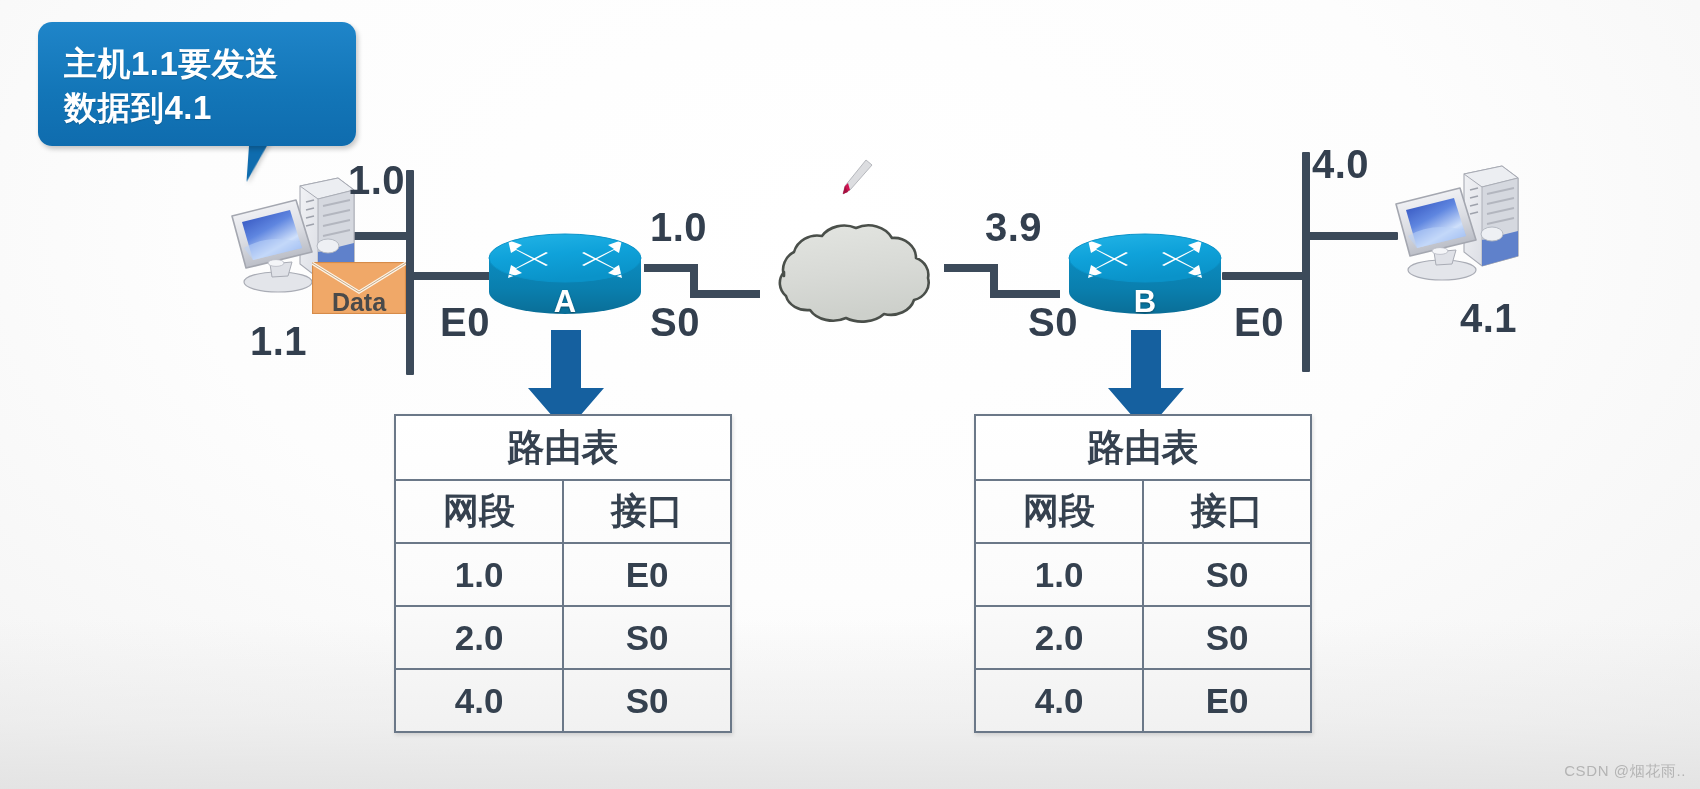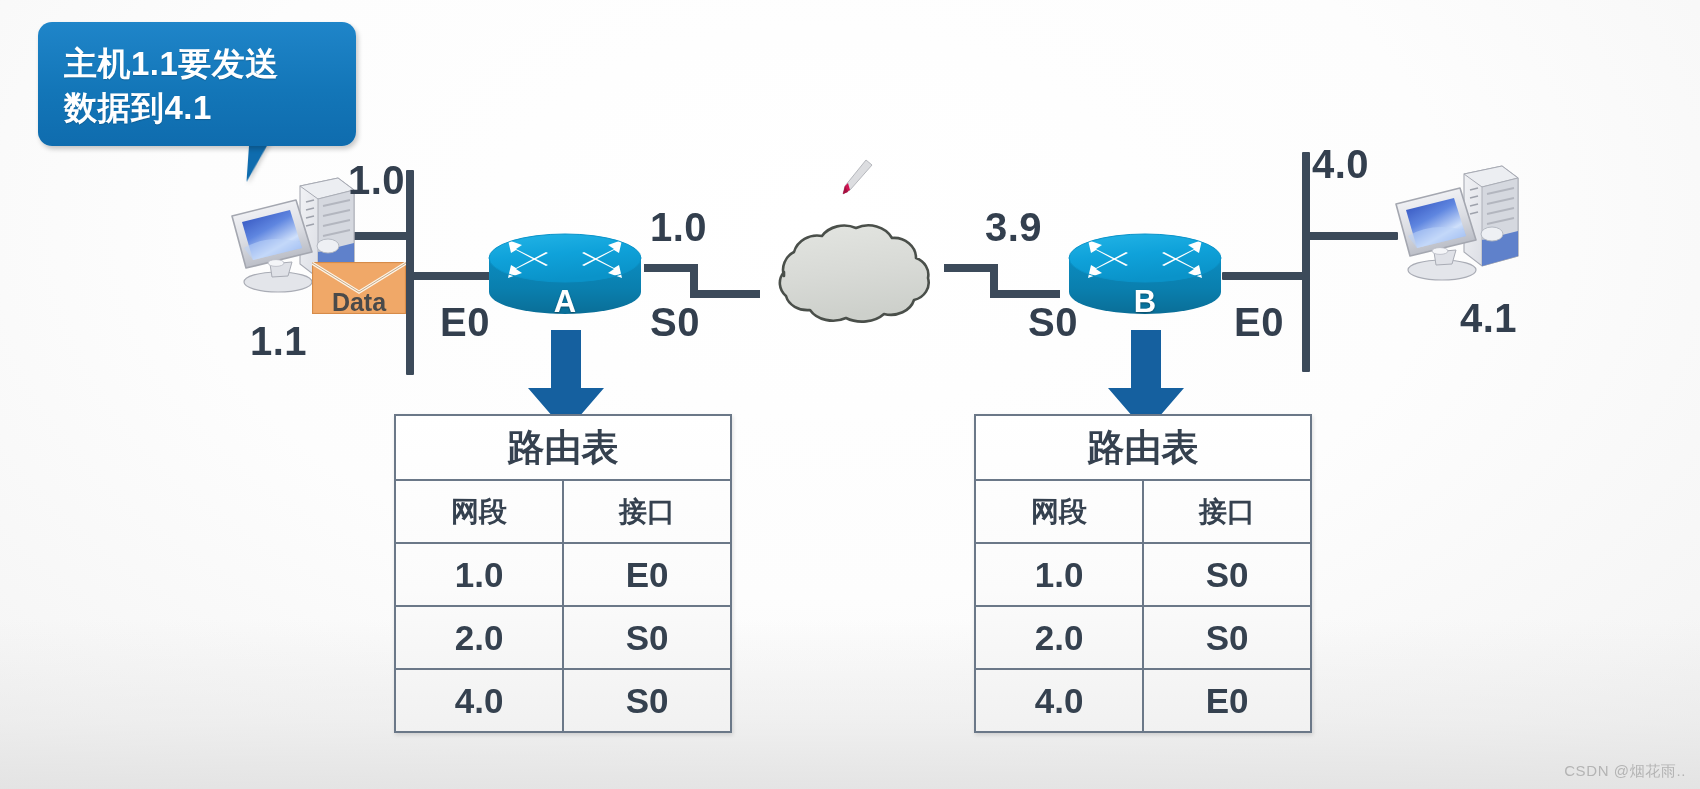--- a/index.html
+++ b/index.html
@@ -124,21 +124,21 @@
     color: #35414f;
     font-weight: bold;
     font-size: 35px;
     padding: 0;
     height: 61px;
   }
   .rtable td.title {
     font-size: 37px;
     height: 63px;
   }
-  .rtable td.hdr { font-size: 28px; }
+  .rtable td.hdr { font-size: 36px; }
 
   
   .cursor { z-index: 50; }
 
   
   .watermark {
     right: 14px; bottom: 8px;
     color: #b4b4b4;
     font-size: 15px;
     letter-spacing: 0.6px;

